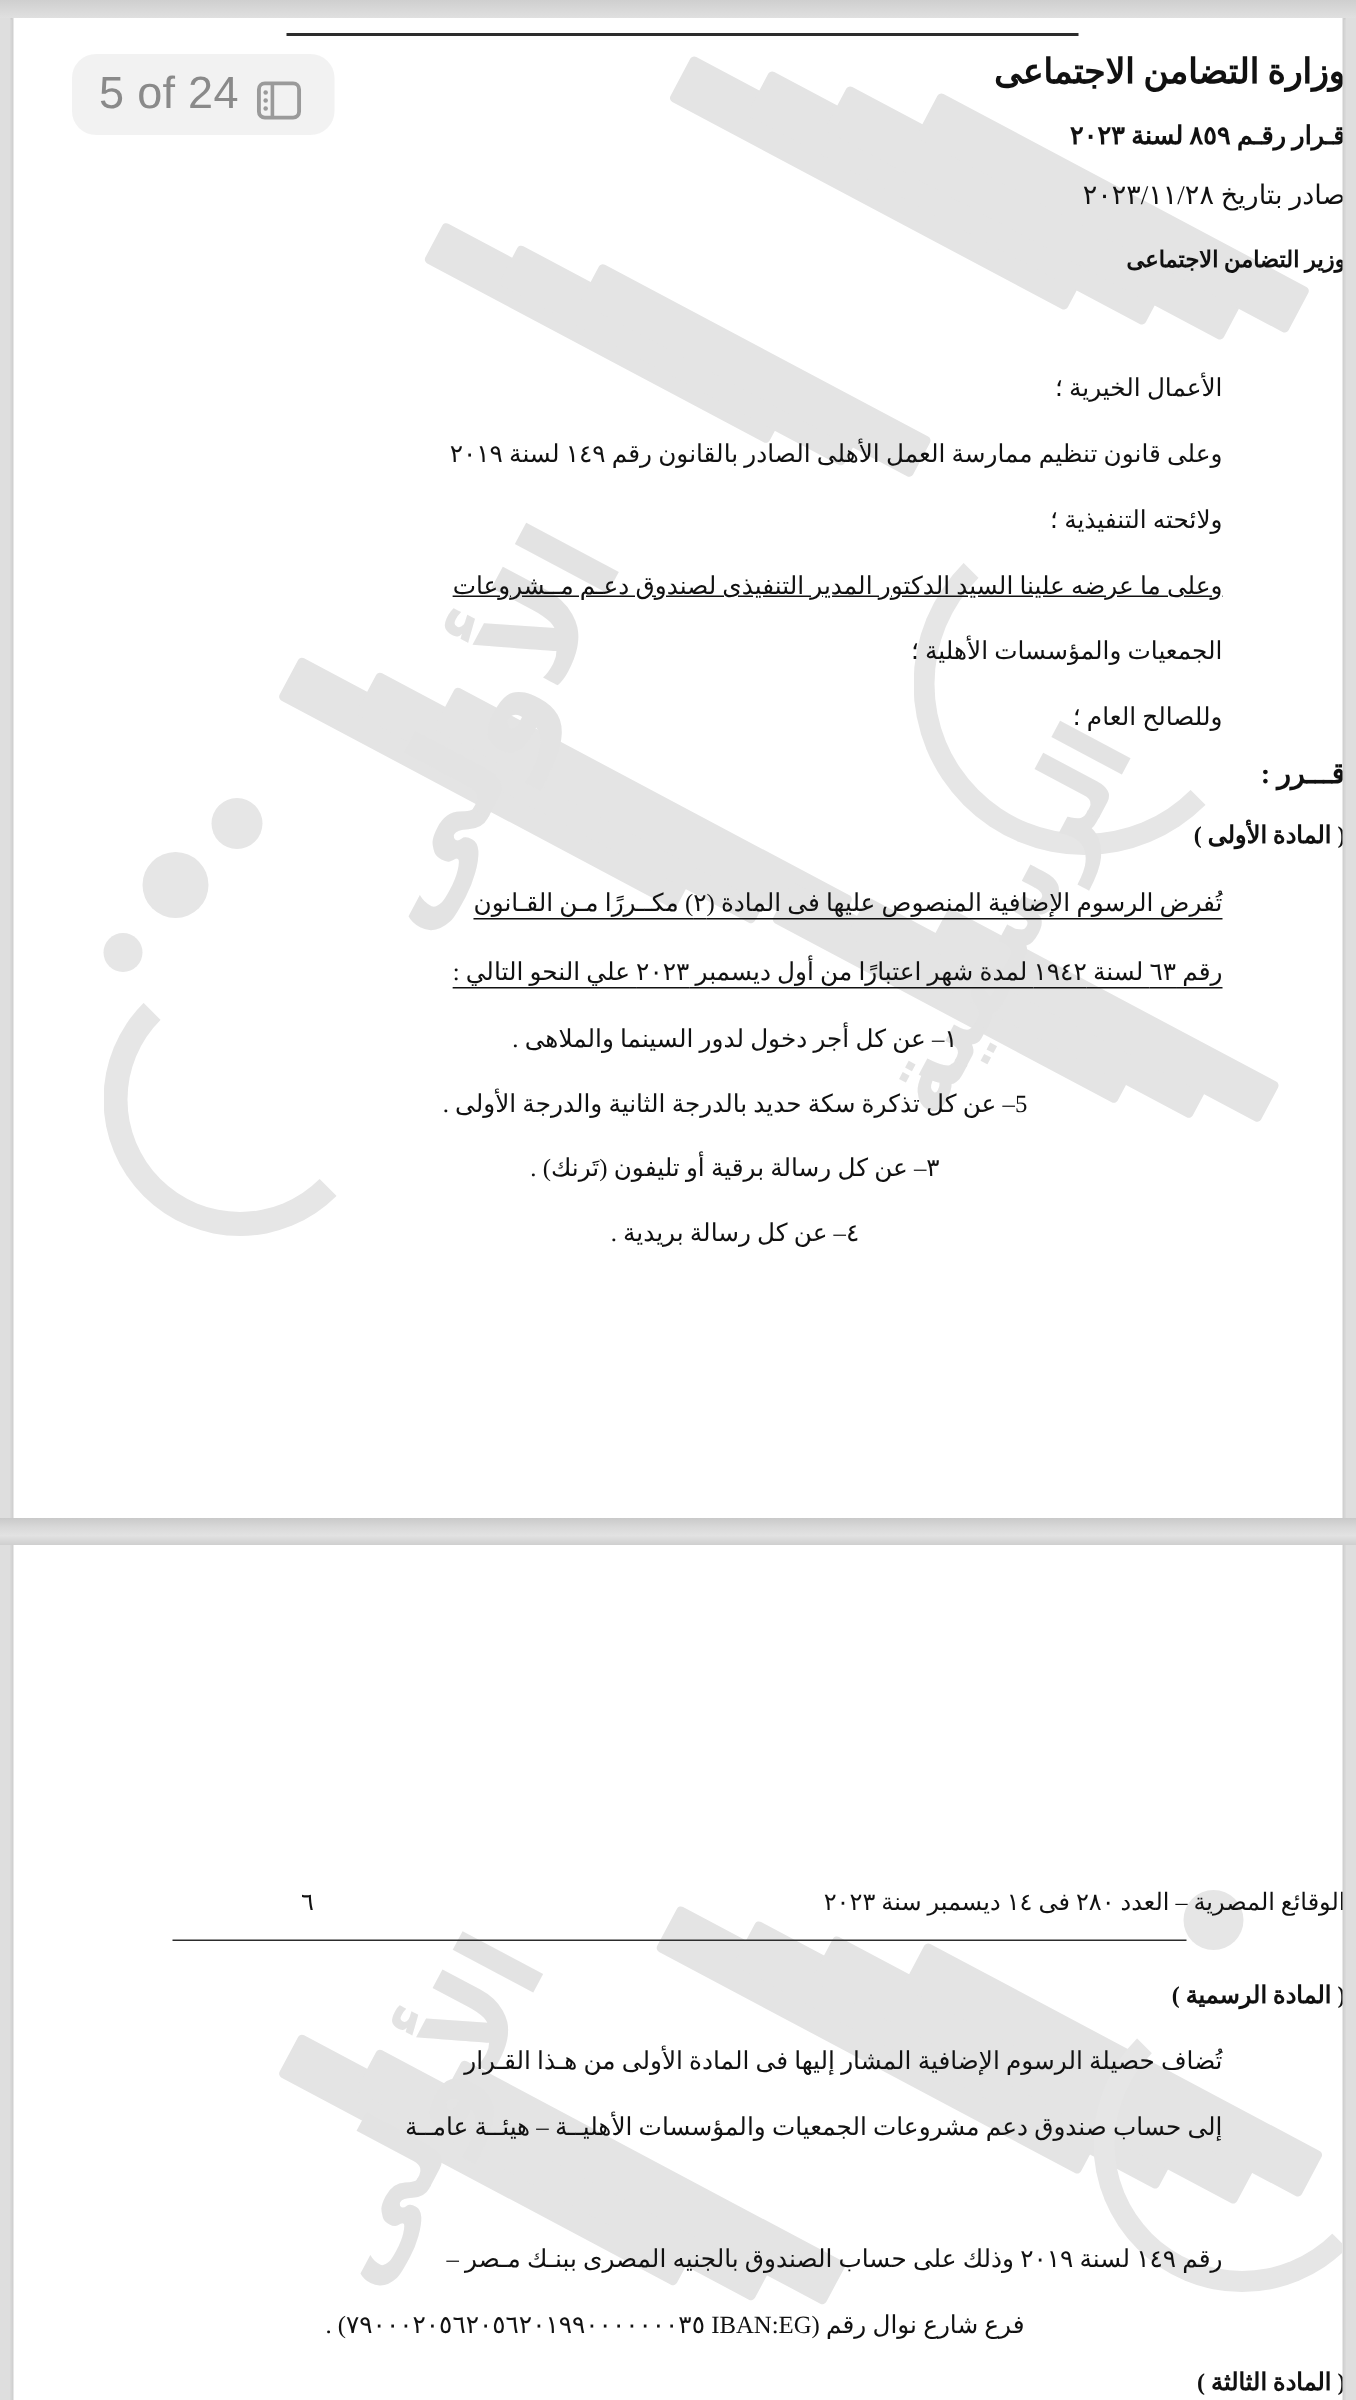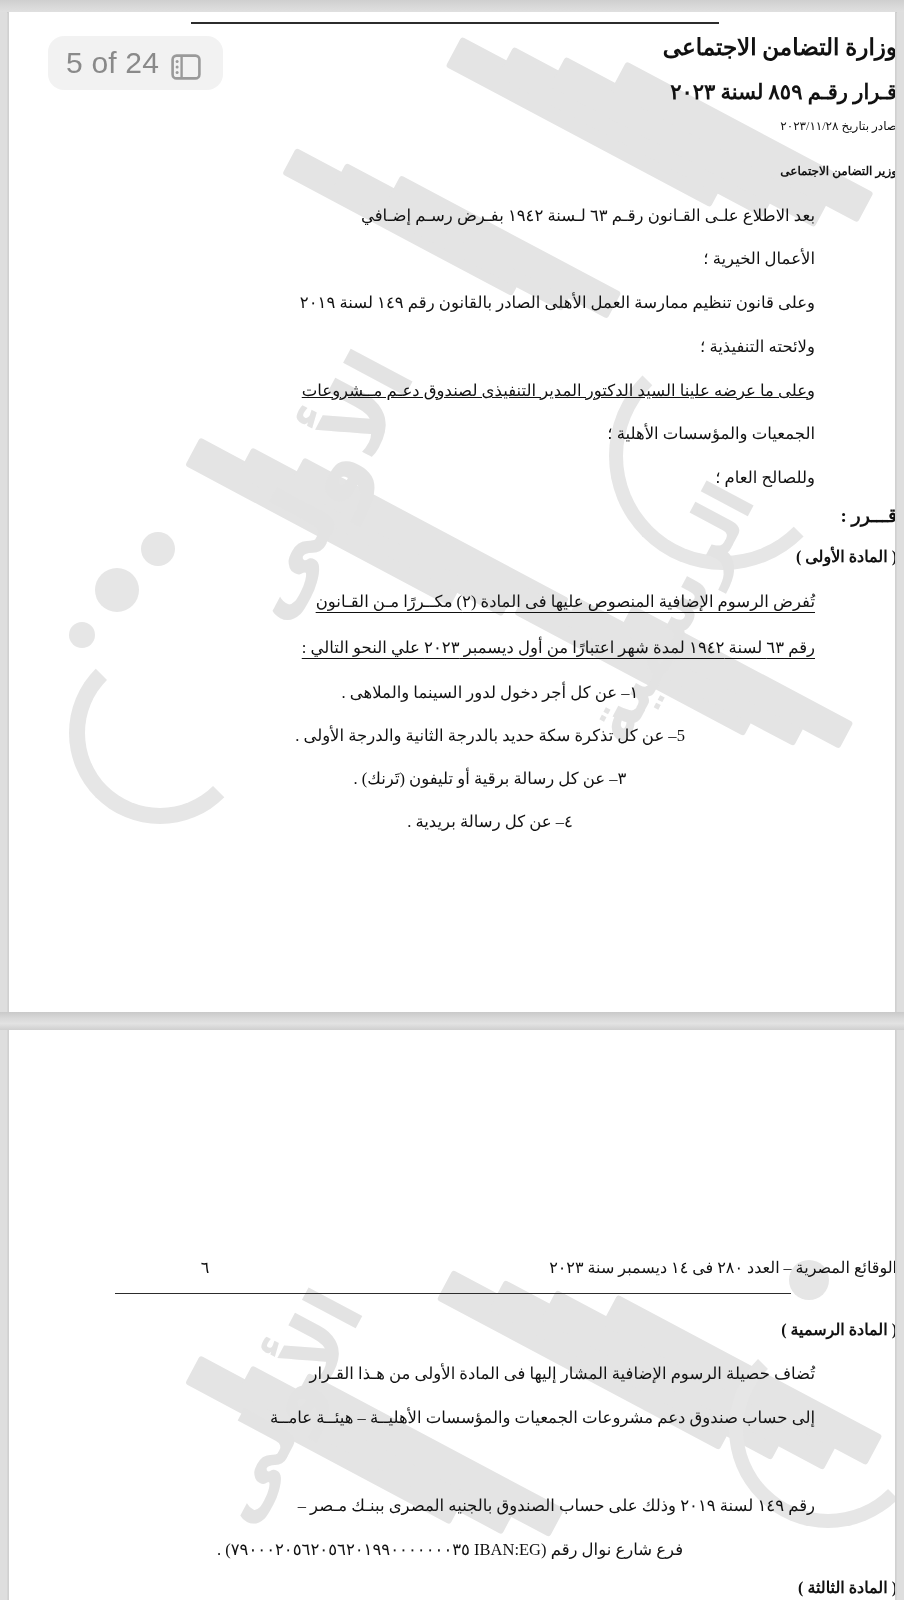--- a/index.html
+++ b/index.html
@@ -90,26 +90,26 @@
     font-family: "Liberation Serif", "DejaVu Serif", serif;
   }
   .t.center { text-align: right; }
   .title-main {
     font-weight: bold;
     font-size: 23px;
     letter-spacing: 0.5px;
   }
   .title-sub {
     font-weight: bold;
-    font-size: 21px;
-  }
-  .title-date { font-size: 12px; }
+    font-size: 17px;
+  }
+  .title-date { font-size: 18px; }
   .signer {
     font-weight: bold;
-    font-size: 12px;
+    font-size: 15px;
   }
   .body-line { font-size: 16.5px; }
   .decided {
     font-weight: bold;
     font-size: 19px;
   }
   .article-head {
     font-weight: bold;
     font-size: 16px;
   }
@@ -209,21 +209,20 @@
       <div class="hdr-rule" style="top:10px; left:182px; width:528px;"></div>
 
       <div class="t center title-main" style="top:22px; left:0; width:888px;">وزارة التضامن الاجتماعى</div>
 
       <div class="t center title-sub" style="top:68px; left:0; width:888px;">قـرار رقـم ٨٥٩ لسنة ٢٠٢٣</div>
 
       <div class="t center title-date" style="top:107px; left:0; width:888px;">صادر بتاريخ ٢٠٢٣/١١/٢٨</div>
 
       <div class="t center signer" style="top:152px; left:0; width:888px;">وزير التضامن الاجتماعى</div>
 
-      <div class="t body-line" style="top:194px; right:80px; width:730px; text-align:justify;">بعد الاطلاع علـى القـانون رقـم ٦٣ لـسنة ١٩٤٢ بفـرض رسـم إضـافي</div>
       <div class="t body-line" style="top:237px; right:80px; width:730px;">الأعمال الخيرية ؛</div>
       <div class="t body-line" style="top:281px; right:80px; width:730px;">وعلى قانون تنظيم ممارسة العمل الأهلى الصادر بالقانون رقم ١٤٩ لسنة ٢٠١٩</div>
       <div class="t body-line" style="top:325px; right:80px; width:730px;">ولائحته التنفيذية ؛</div>
       <div class="t body-line" style="top:369px; right:80px; width:730px;text-decoration:underline;">وعلى ما عرضه علينا السيد الدكتور المدير التنفيذى لصندوق دعـم مــشروعات</div>
       <div class="t body-line" style="top:412px; right:80px; width:730px;">الجمعيات والمؤسسات الأهلية ؛</div>
       <div class="t body-line" style="top:456px; right:80px; width:730px;">وللصالح العام ؛</div>
 
       <div class="t center decided" style="top:492px; left:0; width:888px;">قـــرر :</div>
 
       <div class="t center article-head" style="top:535px; left:0; width:888px;">( المادة الأولى )</div>

